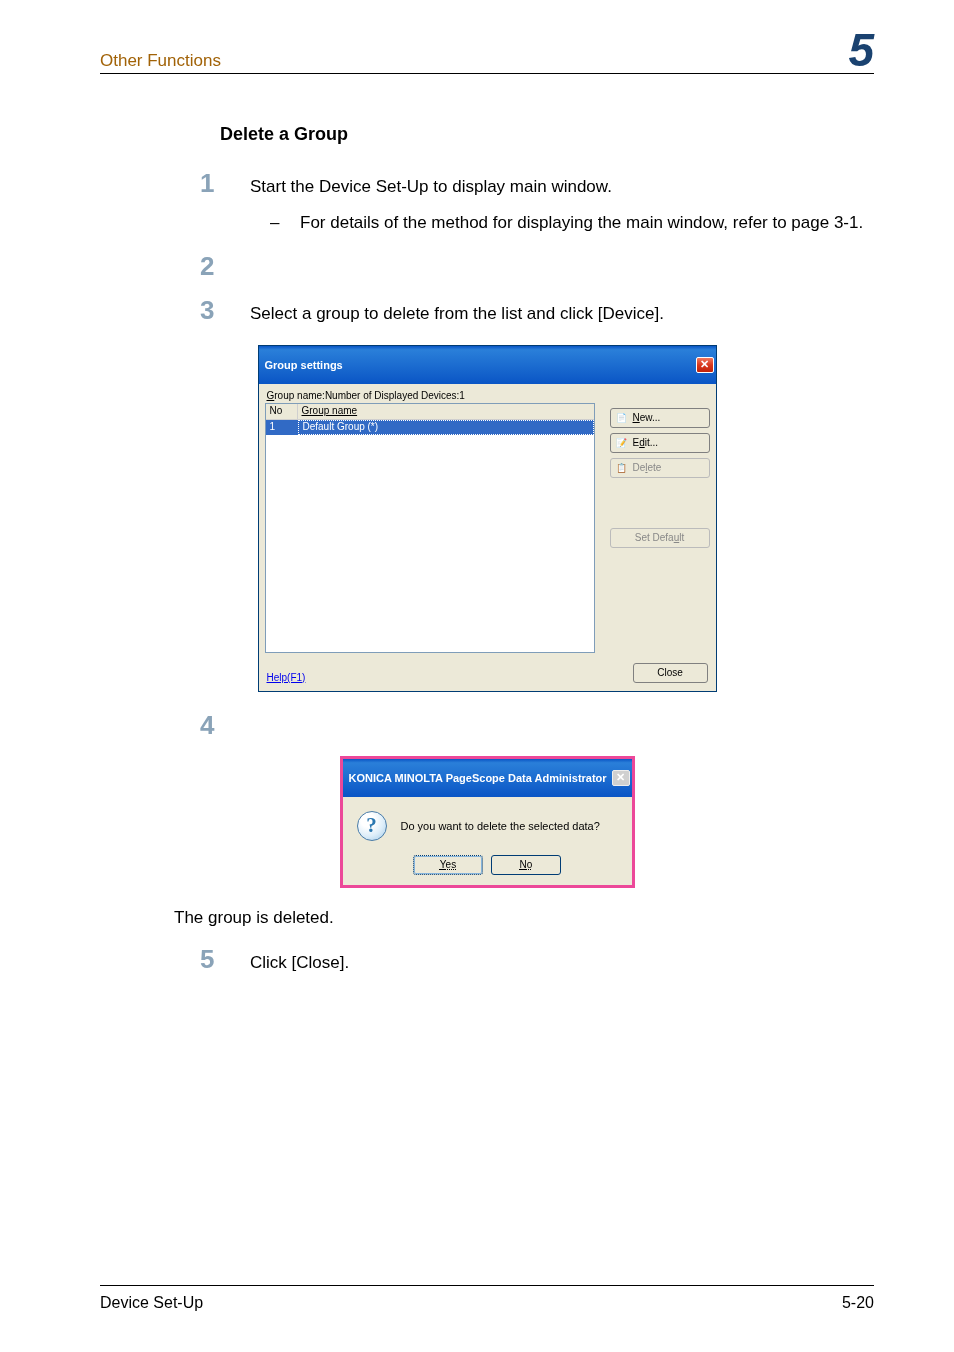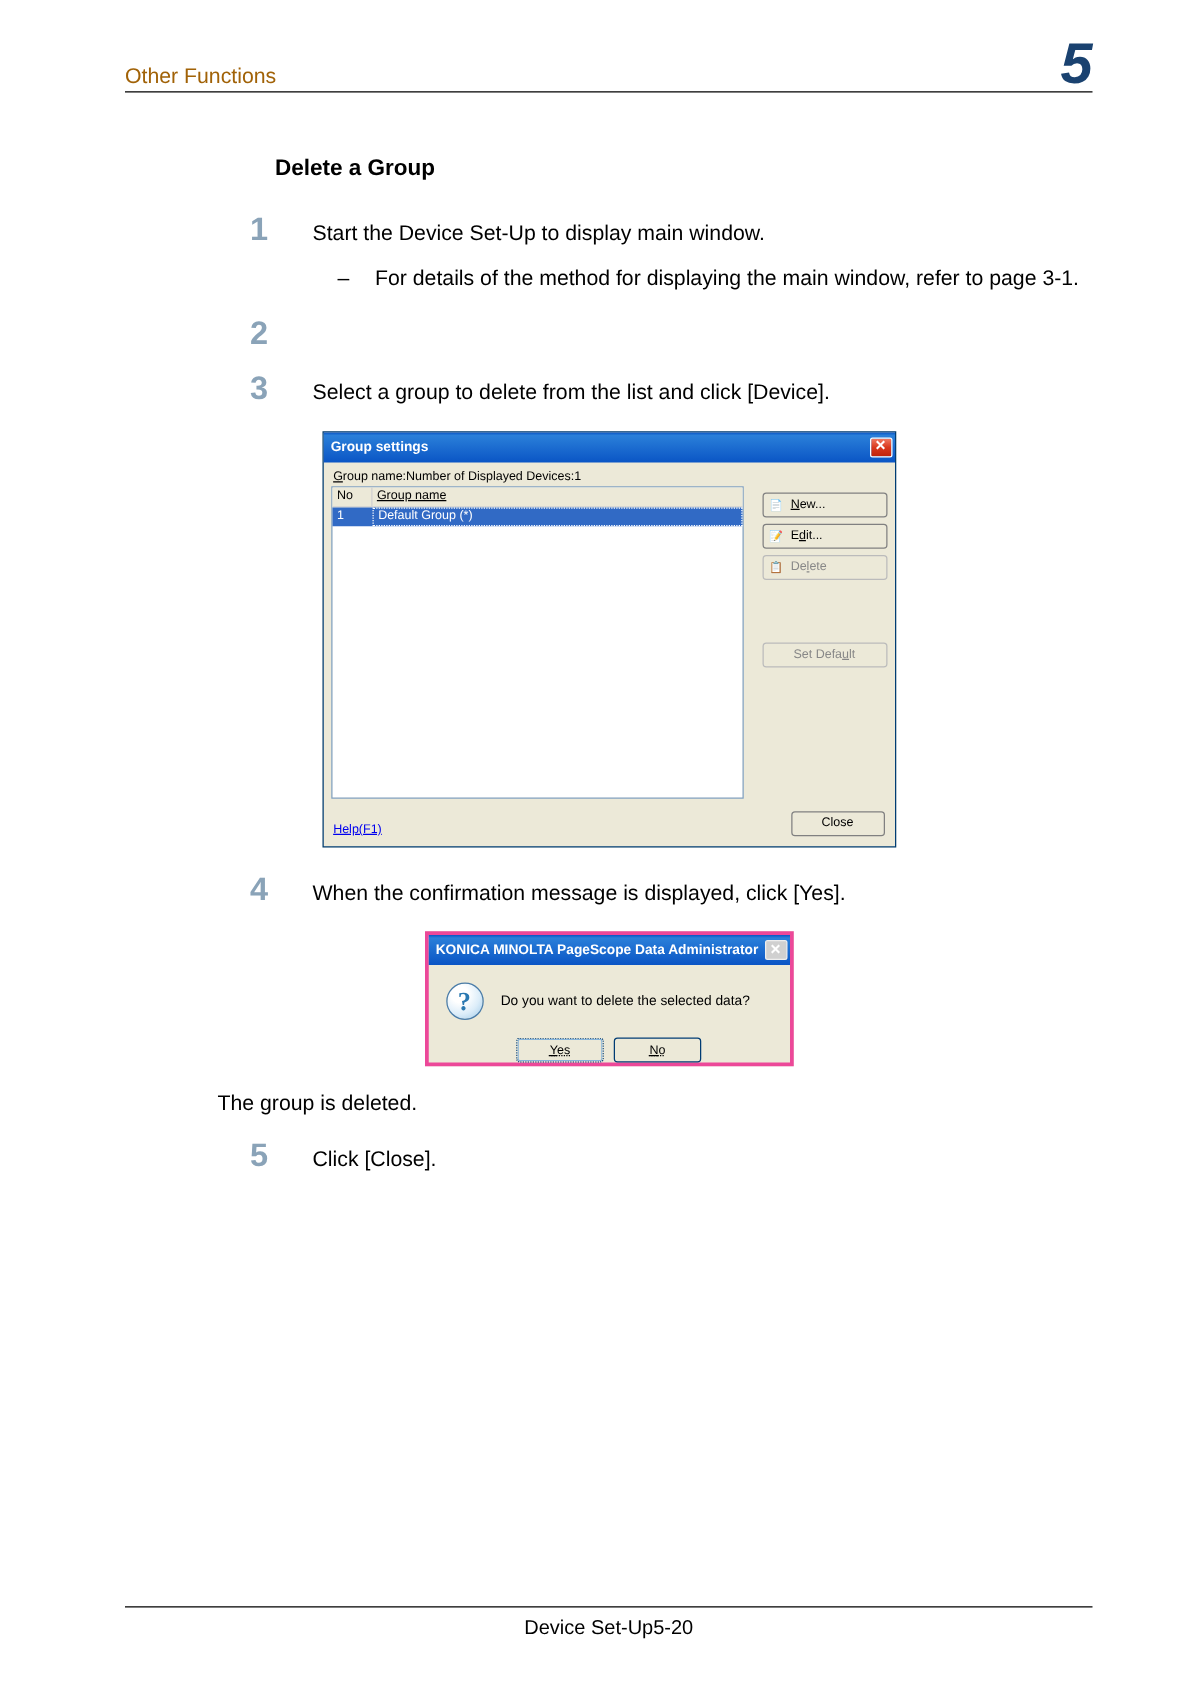--- a/index.html
+++ b/index.html
@@ -72,21 +72,21 @@
     .window-group {
       margin: 10px auto 20px auto;
       width: 459px;
       background: #ece9d8;
       border: 1px solid #003c74;
       font-family: Tahoma, sans-serif;
       font-size: 10px;
     }
     .titlebar {
       background: linear-gradient(to bottom, #0a55c5 0%, #2a7fd9 10%, #0a55c5 100%);
-      height: 24px;
+      height: 38px;
       display: flex;
       align-items: center;
       justify-content: space-between;
       padding: 0 2px 0 6px;
       color: #fff;
       font-size: 11px;
       font-weight: bold;
     }
     .close-x {
       width: 18px;
@@ -234,21 +234,21 @@
       margin-right: 14px;
       flex-shrink: 0;
     }
     .confirm-msg {
       font-size: 11px;
     }
     .confirm-btns {
       display: flex;
       justify-content: center;
       gap: 8px;
-      padding: 6px 0 0 0;
+      padding: 6px 0 10px 0;
       align-items: flex-end;
     }
     .yn-btn {
       width: 70px;
       height: 20px;
       background: #ece9d8;
       border: 1px solid #003c74;
       border-radius: 3px;
       font-size: 10px;
       text-decoration: underline;
@@ -265,21 +265,21 @@
       margin-bottom: 18px;
     }
     .footer-line {
       position: absolute;
       bottom: 40px;
       left: 100px;
       right: 80px;
       border-top: 1.5px solid #000;
       padding-top: 8px;
       display: flex;
-      justify-content: center;
+      justify-content: space-between;
       font-size: 16px;
     }
   </style>
 </head>
 <body>
 
 <div class="header-line">
   <div class="header-title">Other Functions</div>
   <div class="chapter-num">5</div>
 </div>
@@ -348,21 +348,20 @@
     </div>
   </div>
   <div class="win-footer">
     <a class="help-link">Help(F1)</a>
     <button class="close-btn">Close</button>
   </div>
 </div>
 
 <div class="step">
   <div class="step-num">4</div>
-  <div class="step-text">When the confirmation message is displayed, click [Yes].</div>
 </div>
 
 <div class="confirm-dialog">
   <div class="titlebar">
     <span>KONICA MINOLTA PageScope Data Administrator</span>
     <div class="close-x" style="background:#d0d0d0;color:#fff;border-color:#eee;">✕</div>
   </div>
   <div class="confirm-body">
     <div class="q-icon">?</div>
     <div class="confirm-msg">Do you want to delete the selected data?</div>

